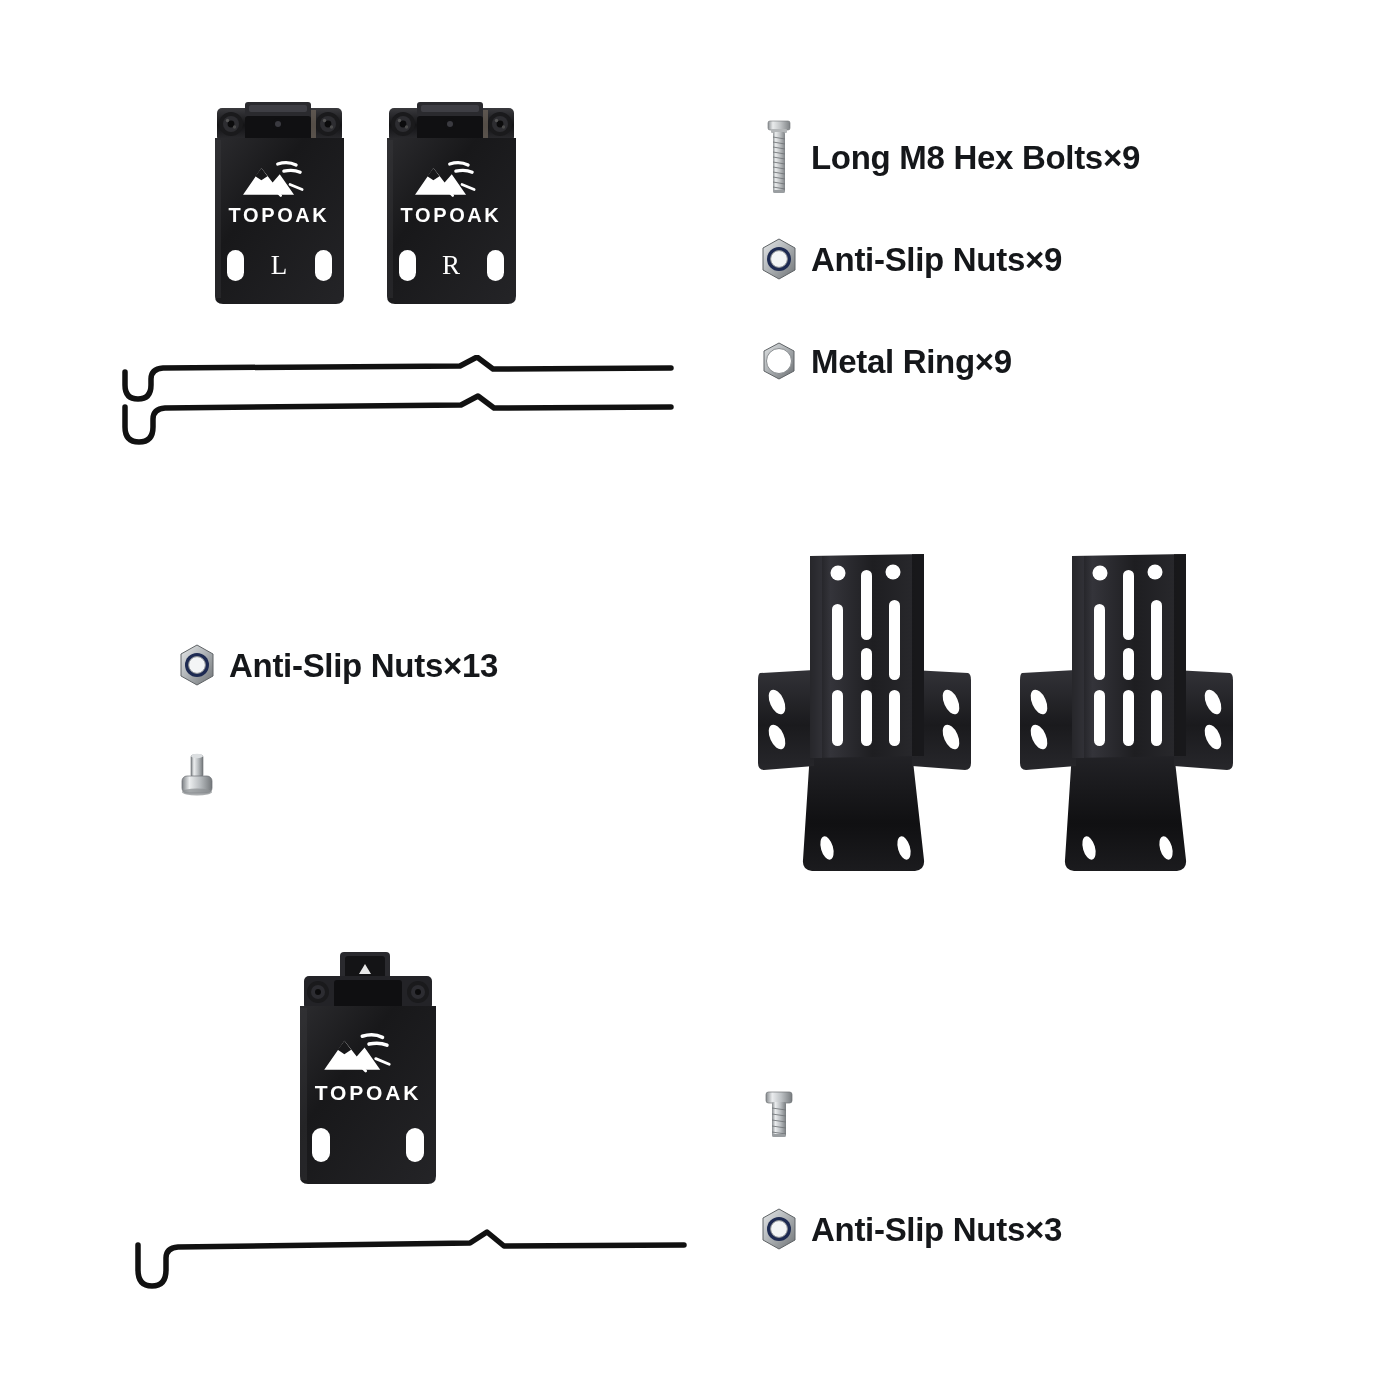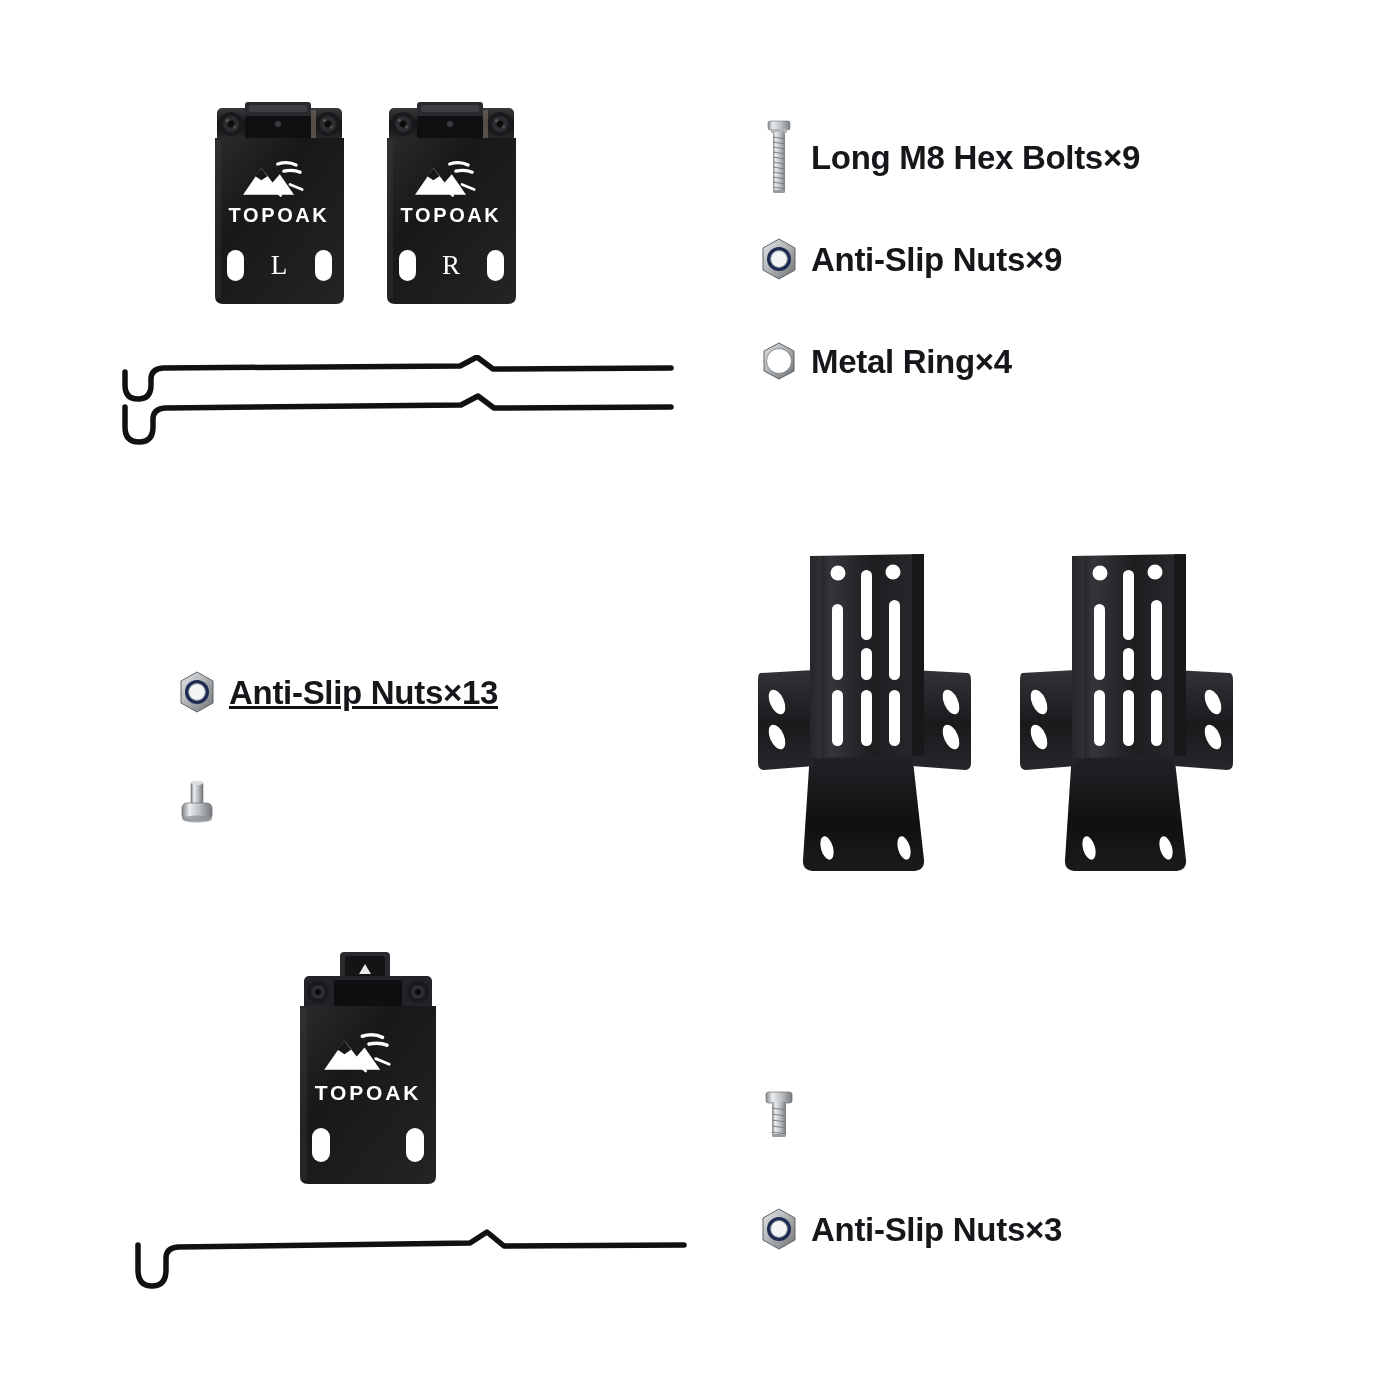--- a/index.html
+++ b/index.html
@@ -221,34 +221,34 @@
             <linearGradient id="ringG" x1="0" y1="0" x2="1" y2="1">
               <stop offset="0%" stop-color="#dfe2e3"></stop>
               <stop offset="50%" stop-color="#a9adb0"></stop>
               <stop offset="100%" stop-color="#6b6f72"></stop>
             </linearGradient>
           </defs>
           <polygon points="22,3 37,11 37,31 22,39 7,31 7,11" fill="url(#ringG)" stroke="#5f6366" stroke-width="1"></polygon>
           <circle cx="22" cy="21" r="12.5" fill="#ffffff" stroke="#898d90" stroke-width="1"></circle>
         </svg>
       </div>
-      <div class="part-label">Metal Ring×4</div>
+      <div class="part-label">Metal Ring×9</div>
     </div>
   </div>
 
   <div class="abs" style="left:105px; top:355px;">
     <svg class="wire-svg" width="580" height="115" viewBox="0 0 580 115">
       <g fill="none" stroke="#111111" stroke-width="5.5" stroke-linecap="round" stroke-linejoin="round">
         <path d="M20 17 L20 30 Q20 44 33 44 Q46 44 46 30 L46 24 Q46 14 58 13 L355 11 L372 2 L388 14 L566 13"></path>
         <path d="M20 52 L20 72 Q20 87 34 87 Q48 87 48 72 L48 64 Q48 54 60 53 L356 50 L373 41 L389 53 L566 52"></path>
       </g>
     </svg>
   </div>
 
-  <div class="parts-list" id="list-mid" style="left:170px; top:653px;text-decoration:underline;">
+  <div class="parts-list" id="list-mid" style="left:170px; top:626px;">
 
     <div class="part-row">
       <div class="part-icon">
         <svg width="44" height="44" viewBox="0 0 44 44">
           <polygon points="22,2 38,11 38,33 22,42 6,33 6,11" fill="url(#nutG)" stroke="#5f6366" stroke-width="1"></polygon>
           <circle cx="22" cy="22" r="12" fill="#1d2a52"></circle>
           <circle cx="22" cy="22" r="8.4" fill="#f3f5f6"></circle>
           <circle cx="22" cy="22" r="8.4" fill="none" stroke="#8d9194" stroke-width="1"></circle>
         </svg>
       </div>

